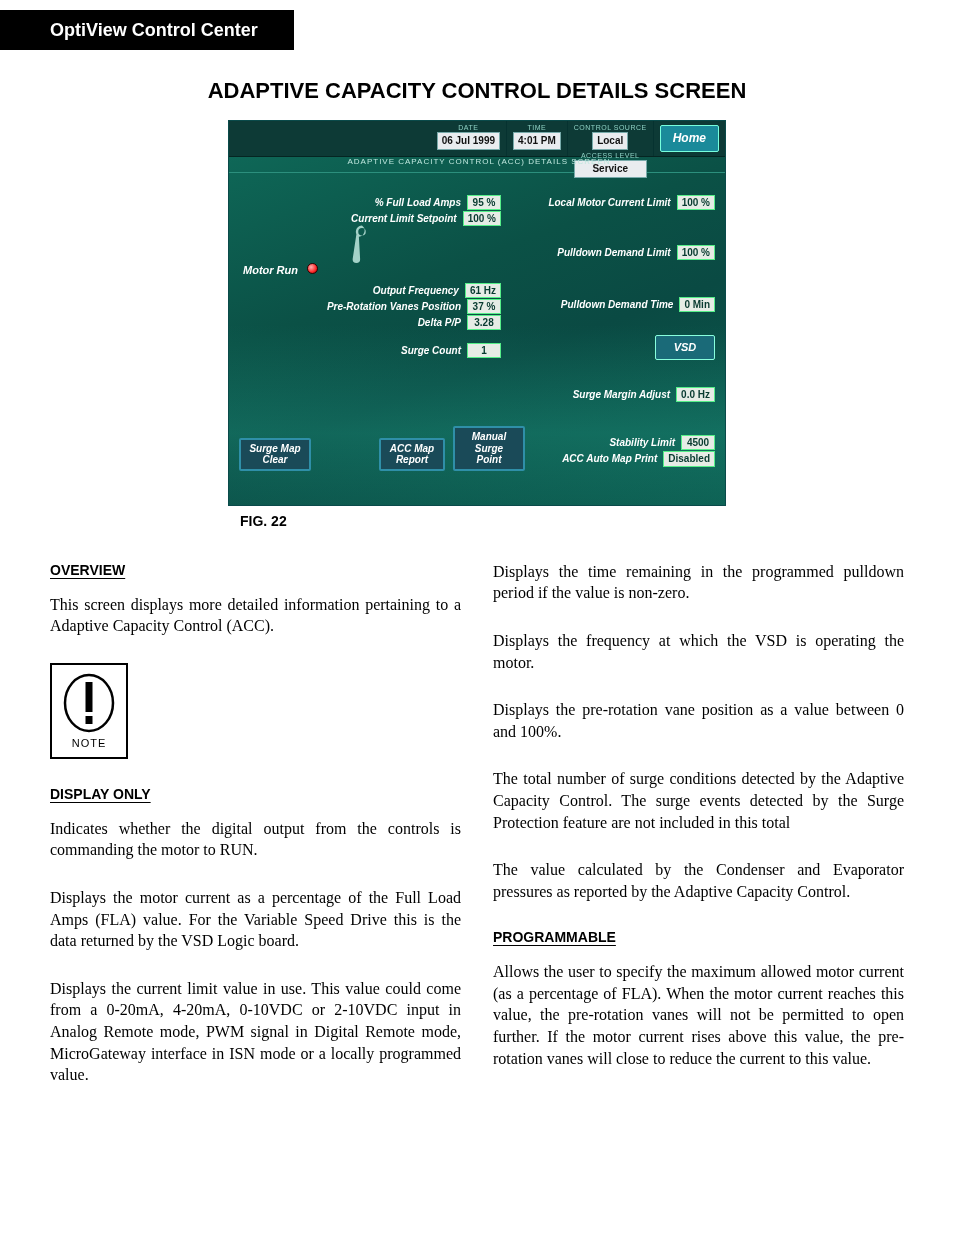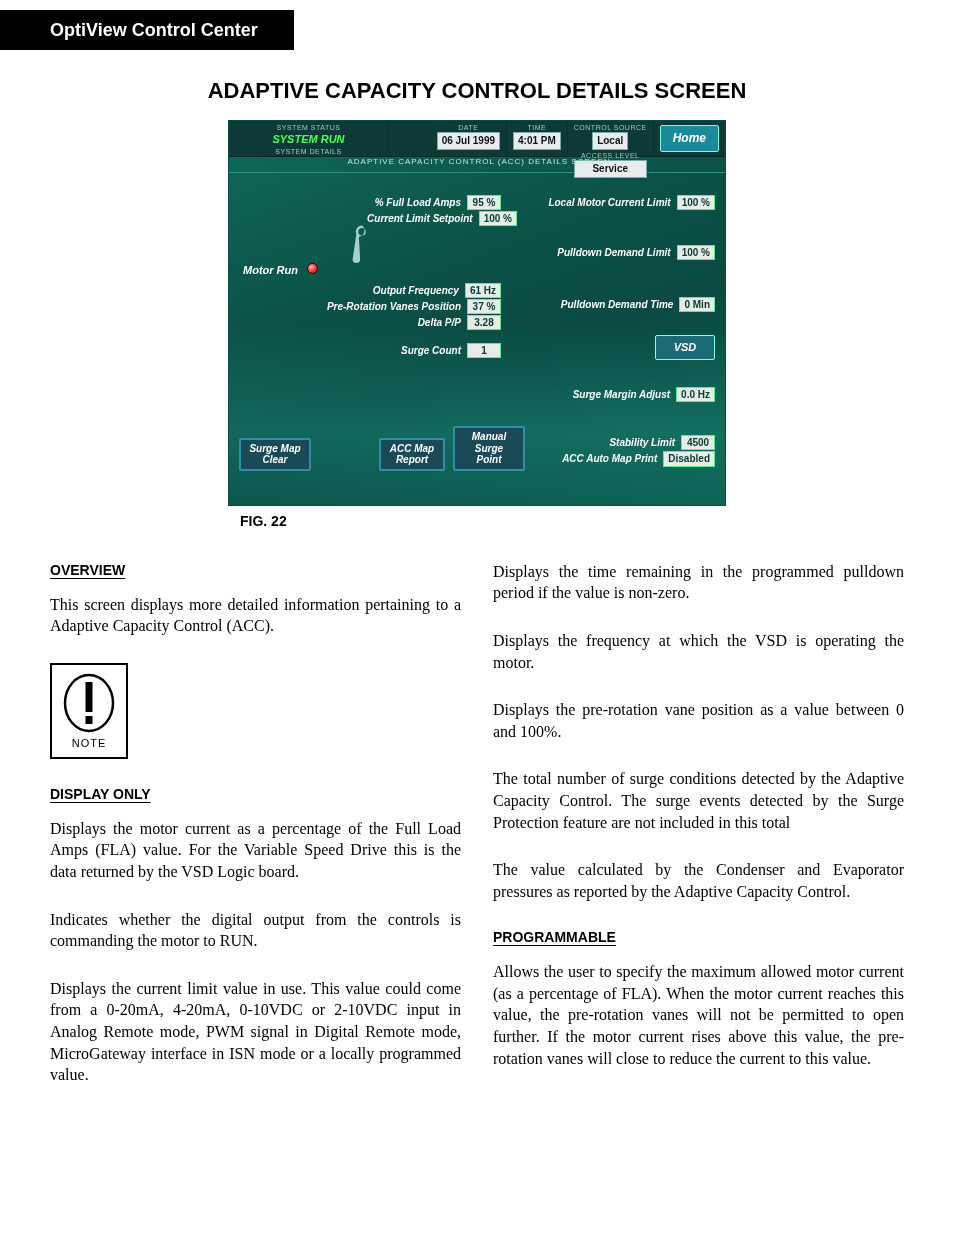--- a/index.html
+++ b/index.html
@@ -148,25 +148,20 @@
 
 
 <div class="header-bar">OptiView Control Center</div>
 
 <h1 class="page-title">ADAPTIVE CAPACITY CONTROL DETAILS SCREEN</h1>
 
 <div class="figure-wrap">
   <div class="hmi">
 
     <div class="hmi-top">
-      <div class="block" style="min-width:160px">
-        <div class="tiny">SYSTEM STATUS</div>
-        <div class="green-text">SYSTEM RUN</div>
-        <div class="tiny">SYSTEM DETAILS</div>
-      </div>
       <div class="spacer"></div>
       <div class="block">
         <div class="tiny">DATE</div>
         <div class="datebox">06 Jul 1999</div>
       </div>
       <div class="block">
         <div class="tiny">TIME</div>
         <div class="timebox">4:01 PM</div>
       </div>
       <div class="block">
@@ -186,21 +181,21 @@
       <div class="motor-led" style="left:78px; top:84px"></div>
 
       <svg style="position:absolute; left:118px; top:44px; width:30px; height:50px" viewBox="0 0 24 40">
         <path d="M12 2 a5 5 0 0 0 -4.5 7 l-3 20 a3 3 0 0 0 6 0 l-1 -18 a5 5 0 0 0 2.5 -9 z M12 4 a3 3 0 0 1 0 6 a3 3 0 0 1 0 -6 z" fill="#bfe7de" opacity=".85"></path>
       </svg>
 
       <div class="field" style="right:224px; top:16px">
           <span class="lbl">% Full Load Amps</span>
           <span class="val">95 %</span>
         </div>
-      <div class="field" style="right:208px; top:32px">
+      <div class="field" style="right:224px; top:32px">
           <span class="lbl">Current Limit Setpoint</span>
           <span class="val">100 %</span>
         </div>
       <div class="field" style="right:224px; top:104px">
           <span class="lbl">Output Frequency</span>
           <span class="val">61 Hz</span>
         </div>
       <div class="field" style="right:224px; top:120px">
           <span class="lbl" style="min-width:150px">Pre-Rotation Vanes Position</span>
           <span class="val">37 %</span>
@@ -257,22 +252,22 @@
     <div class="note-box">
       <svg viewBox="0 0 56 62">
         <ellipse cx="28" cy="31" rx="24" ry="28" fill="none" stroke="#000" stroke-width="2.5"></ellipse>
         <rect x="24.5" y="10" width="7" height="30" fill="#000"></rect>
         <rect x="24.5" y="44" width="7" height="8" fill="#000"></rect>
       </svg>
       <div class="note-label">NOTE</div>
     </div>
 
     <div class="section-head">DISPLAY ONLY</div>
+    <p class="para">Indicates whether the digital output from the controls is commanding the motor to RUN.</p>
     <p class="para">Displays the motor current as a percentage of the Full Load Amps (FLA) value. For the Variable Speed Drive this is the data returned by the VSD Logic board.</p>
-    <p class="para">Indicates whether the digital output from the controls is commanding the motor to RUN.</p>
     <p class="para">Displays the current limit value in use. This value could come from a 0-20mA, 4-20mA, 0-10VDC or 2-10VDC input in Analog Remote mode, PWM signal in Digital Remote mode, MicroGateway interface in ISN mode or a locally programmed value.</p>
 
   </div>
 
   <div class="col">
     <p class="para">Displays the time remaining in the programmed pulldown period if the value is non-zero.</p>
     <p class="para">Displays the frequency at which the VSD is operating the motor.</p>
     <p class="para">Displays the pre-rotation vane position as a value between 0 and 100%.</p>
     <p class="para">The total number of surge conditions detected by the Adaptive Capacity Control. The surge events detected by the Surge Protection feature are not included in this total</p>
     <p class="para">The value calculated by the Condenser and Evaporator pressures as reported by the Adaptive Capacity Control.</p>

